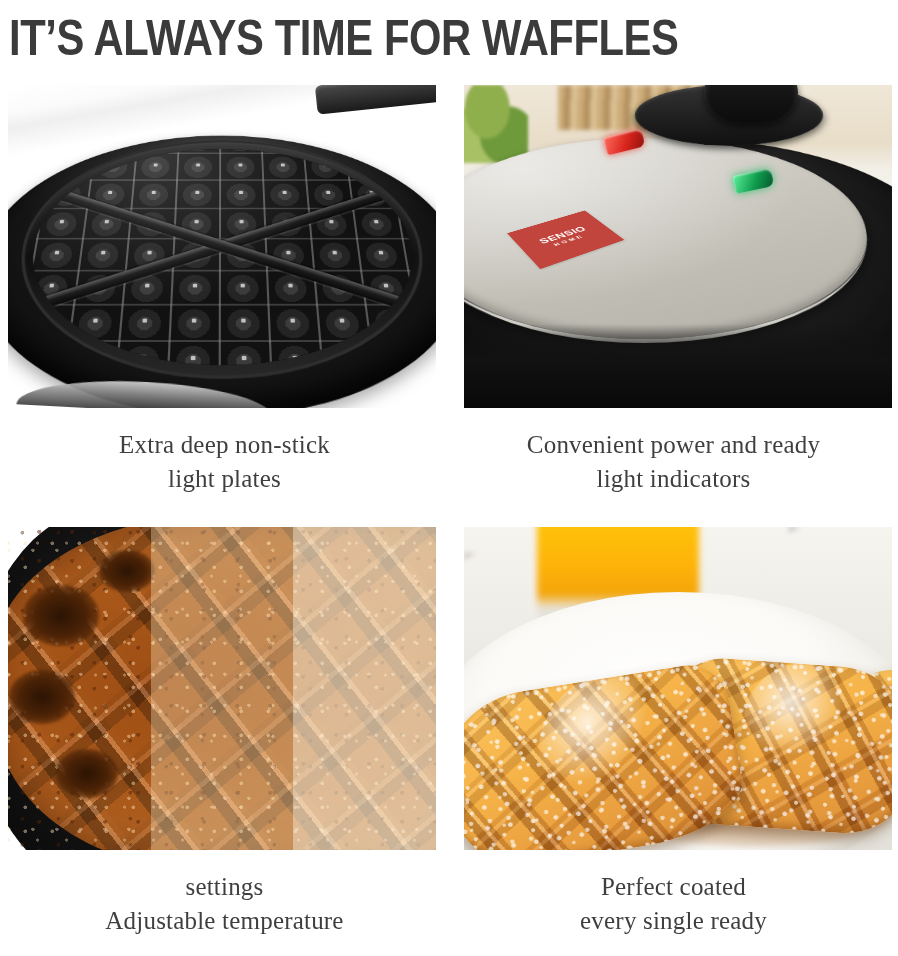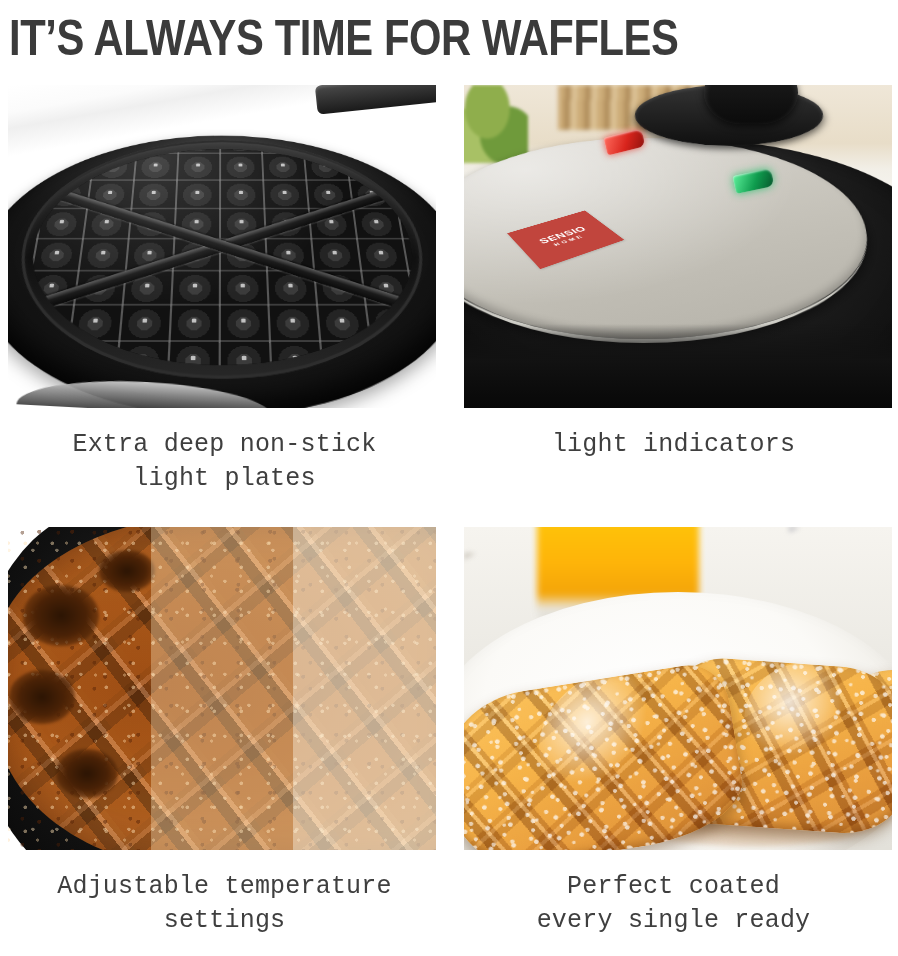--- a/index.html
+++ b/index.html
@@ -66,21 +66,21 @@
   .photo {
     position: absolute;
     inset: 0;
     overflow: hidden;
   }
 
   .caption {
     margin-top: 20px;
     text-align: center;
     color: #3f3f3f;
-    font-family: Liberation Mono, monospace;
+    font-family: Liberation Serif, serif;
     font-weight: 300;
     font-size: 25px;
     line-height: 34px;
     letter-spacing: 0.2px;
     padding: 0 18px;
   }
   .caption .line { display: block; }
 
   
   .wp-bg {
@@ -501,20 +501,21 @@
         <div class="ind-hub"></div>
         <div class="knob">
           
         </div>
         <div class="light light-red"></div>
         <div class="light light-green"></div>
         <div class="ind-base-shadow"></div>
       </div>
     </div>
     <div class="caption">
+      <span class="line">Convenient power and ready</span>
       <span class="line">light indicators</span>
     </div>
   </div>
 
   <div class="feature-cell cell-2">
     <div class="photo-frame">
       <div class="photo">
         <div class="temp-bg"></div>
         <div class="temp-pan"></div>
         <div class="temp-waffle">
@@ -522,22 +523,22 @@
           <div class="temp-burn tb1"></div>
           <div class="temp-burn tb2"></div>
           <div class="temp-burn tb3"></div>
           <div class="temp-burn tb4"></div>
         </div>
         <div class="temp-band band-mid"></div>
         <div class="temp-band band-light"></div>
       </div>
     </div>
     <div class="caption">
+      <span class="line">settings</span>
       <span class="line">Adjustable temperature</span>
-      <span class="line">settings</span>
     </div>
   </div>
 
   <div class="feature-cell cell-3">
     <div class="photo-frame">
       <div class="photo">
         <div class="plate-bg"></div>
         <div class="oj-glass"></div>
         <div class="cutlery"></div>
         <div class="cutlery-left"></div>

